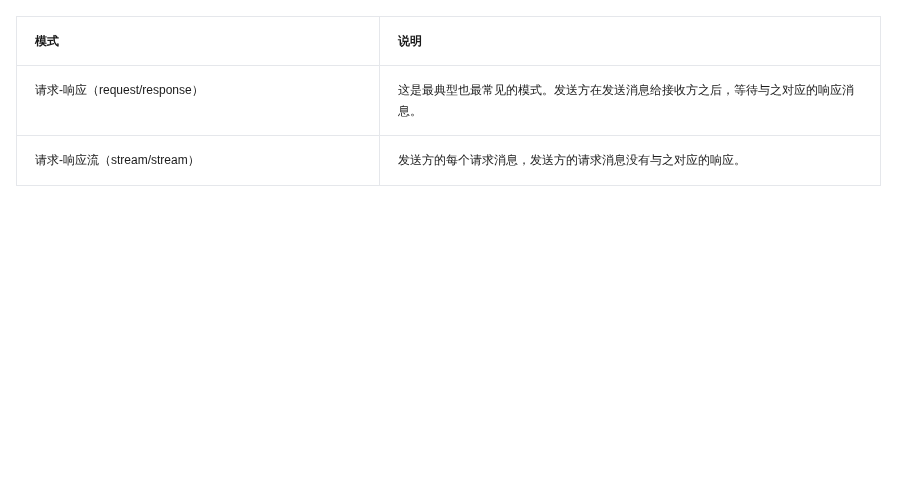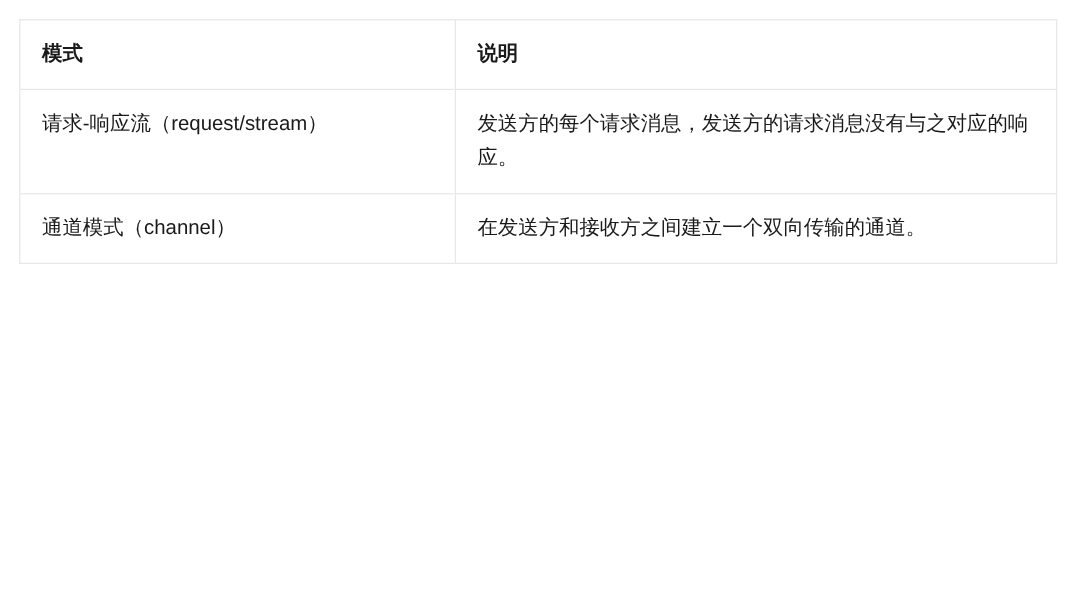--- a/index.html
+++ b/index.html
@@ -17,21 +17,21 @@
       border-collapse: collapse;
       width: 100%;
       border: 1px solid #e5e7eb;
     }
     th, td {
       padding: 14px 18px;
       text-align: left;
       vertical-align: top;
       border-top: 1px solid #e5e7eb;
       border-left: 1px solid #e5e7eb;
-      font-size: 17px;
+      font-size: 12px;
       line-height: 1.7;
       color: #1a1a1a;
     }
     th {
       font-weight: 700;
       background: #ffffff;
       border-top: none;
     }
     th:first-child, td:first-child {
       border-left: none;
@@ -52,21 +52,21 @@
     <col class="col-desc">
   </colgroup>
   <thead>
     <tr>
       <th>模式</th>
       <th>说明</th>
     </tr>
   </thead>
   <tbody>
     <tr>
-      <td>请求-响应流（request/stream）</td>
-      <td>发送方的每个请求消息，发送方的请求消息没有与之对应的响应。</td>
+      <td>请求-响应（request/response）</td>
+      <td>这是最典型也最常见的模式。发送方在发送消息给接收方之后，等待与之对应的响应消息。</td>
     </tr>
     <tr>
-      <td>通道模式（channel）</td>
-      <td>在发送方和接收方之间建立一个双向传输的通道。</td>
+      <td>请求-响应流（stream/stream）</td>
+      <td>发送方的每个请求消息，发送方的请求消息没有与之对应的响应。</td>
     </tr>
   </tbody>
 </table>
 
 </body></html>

